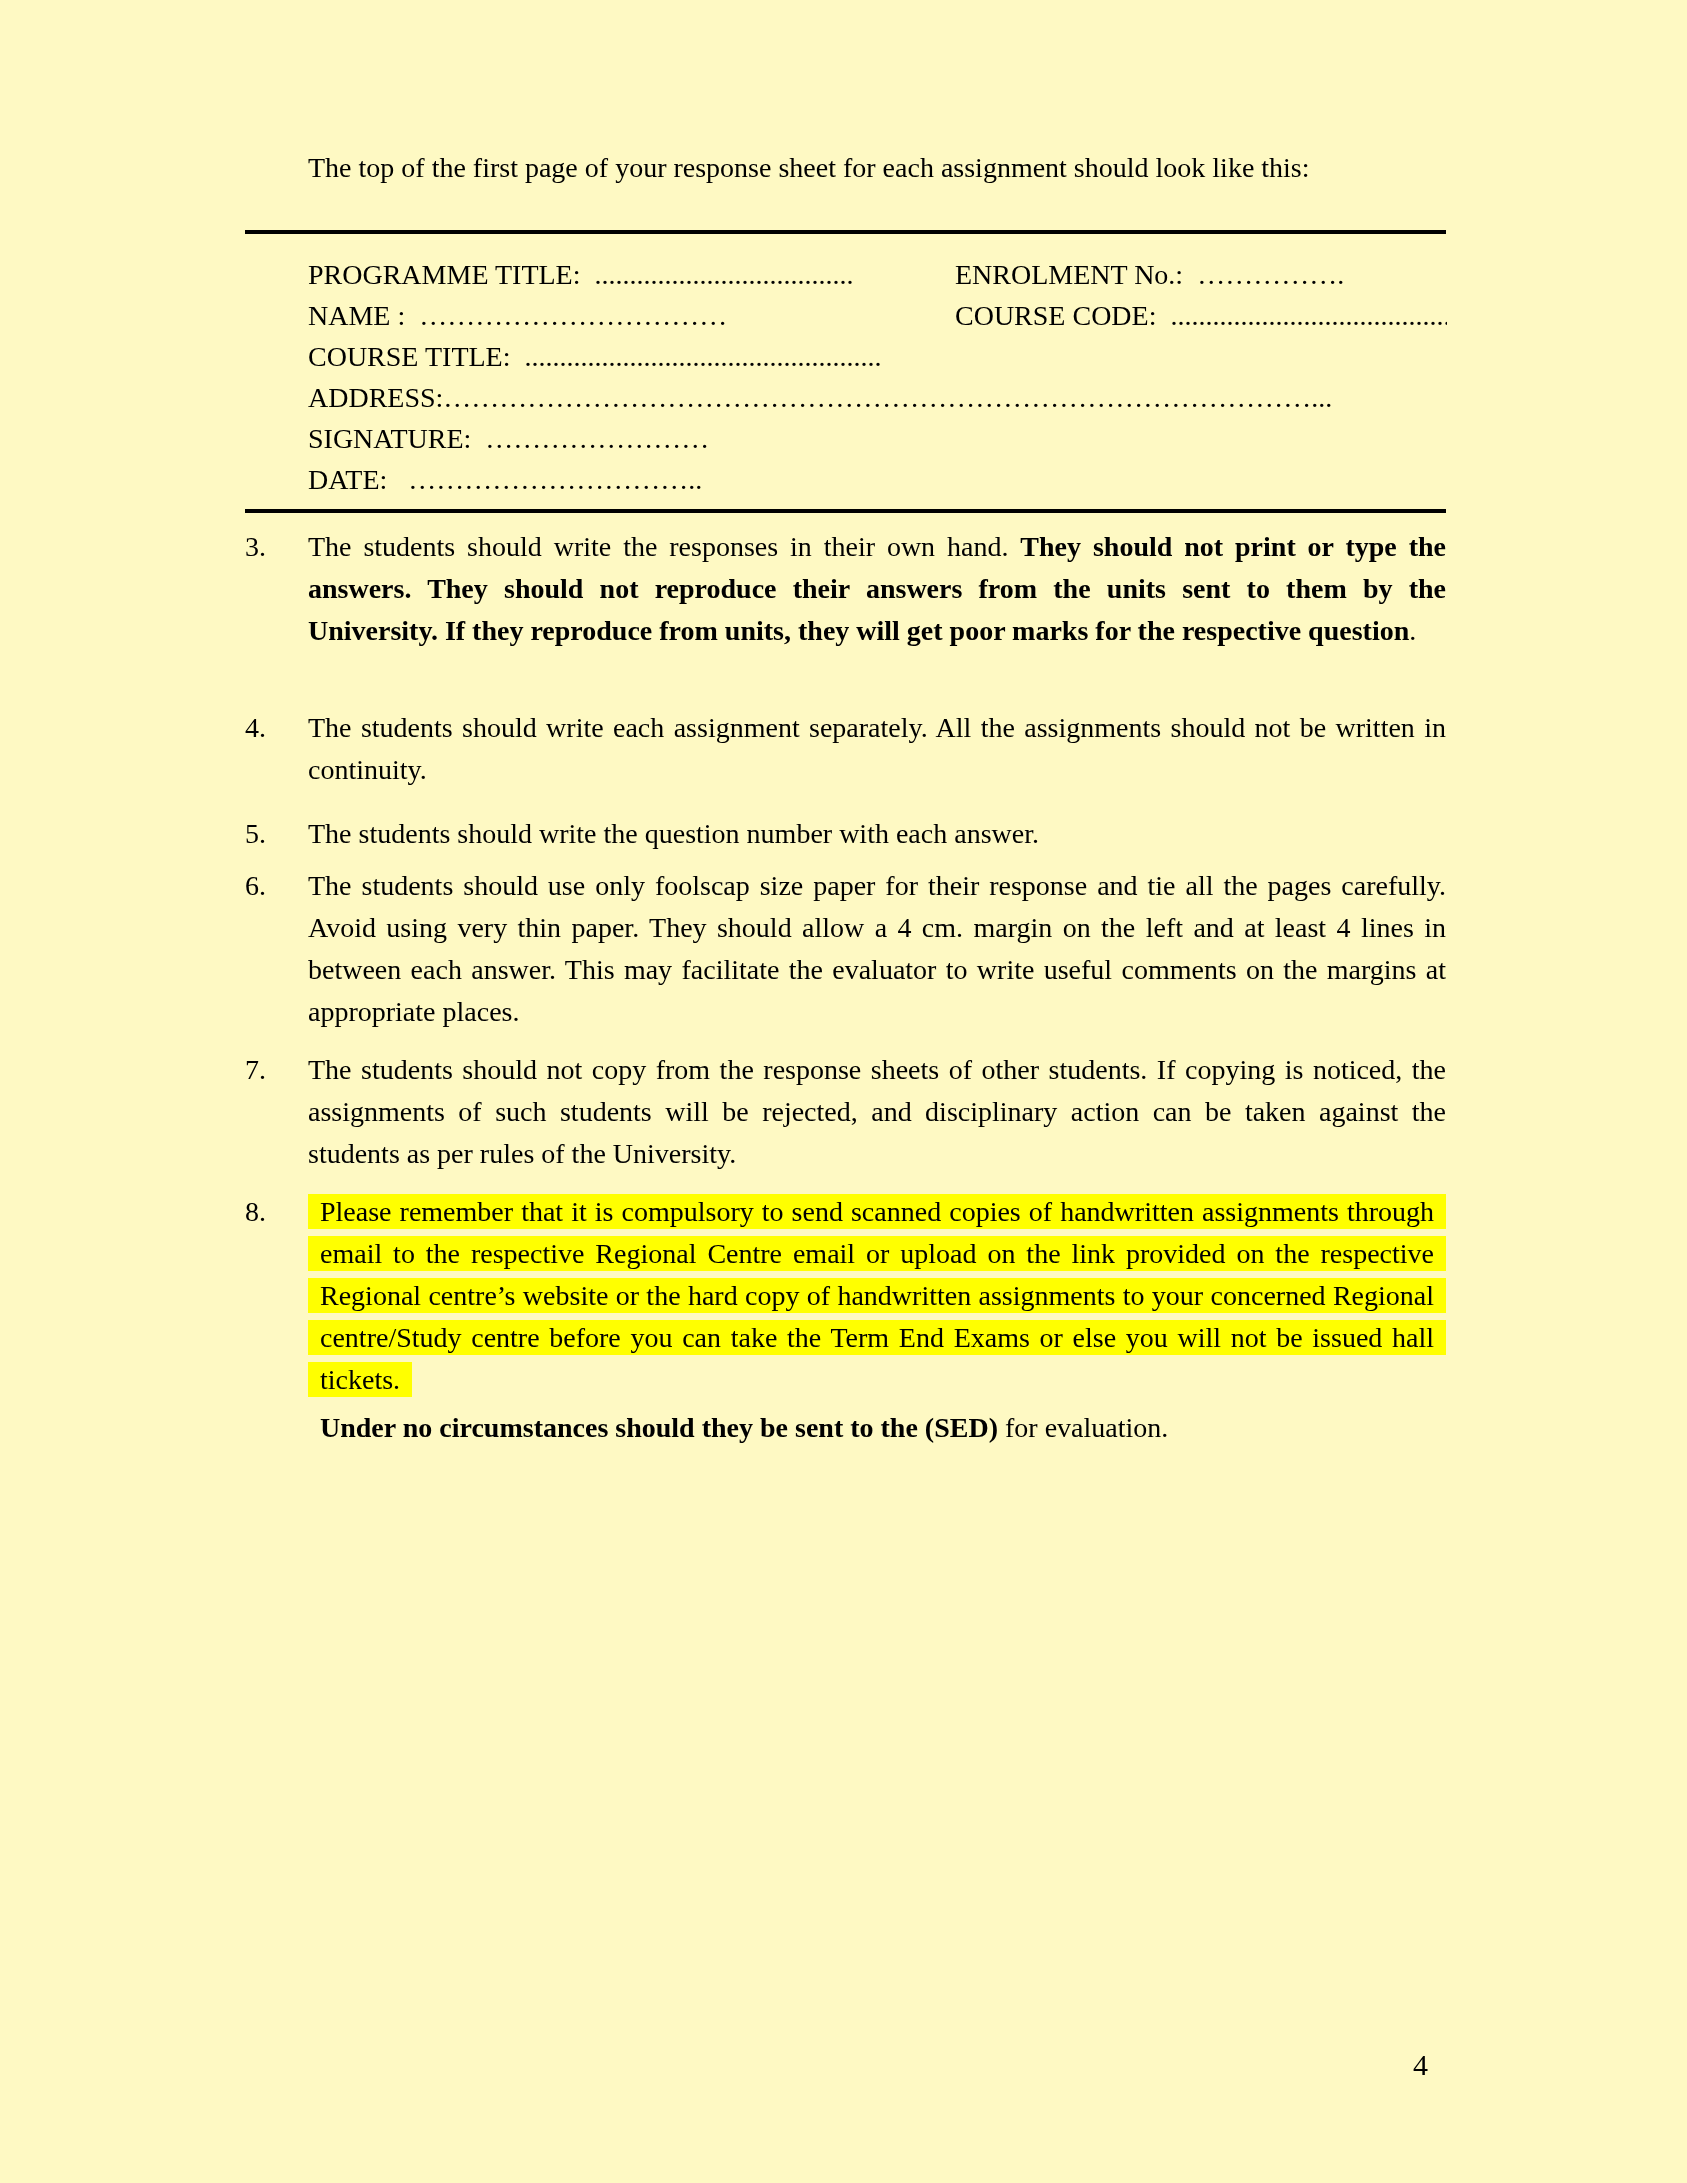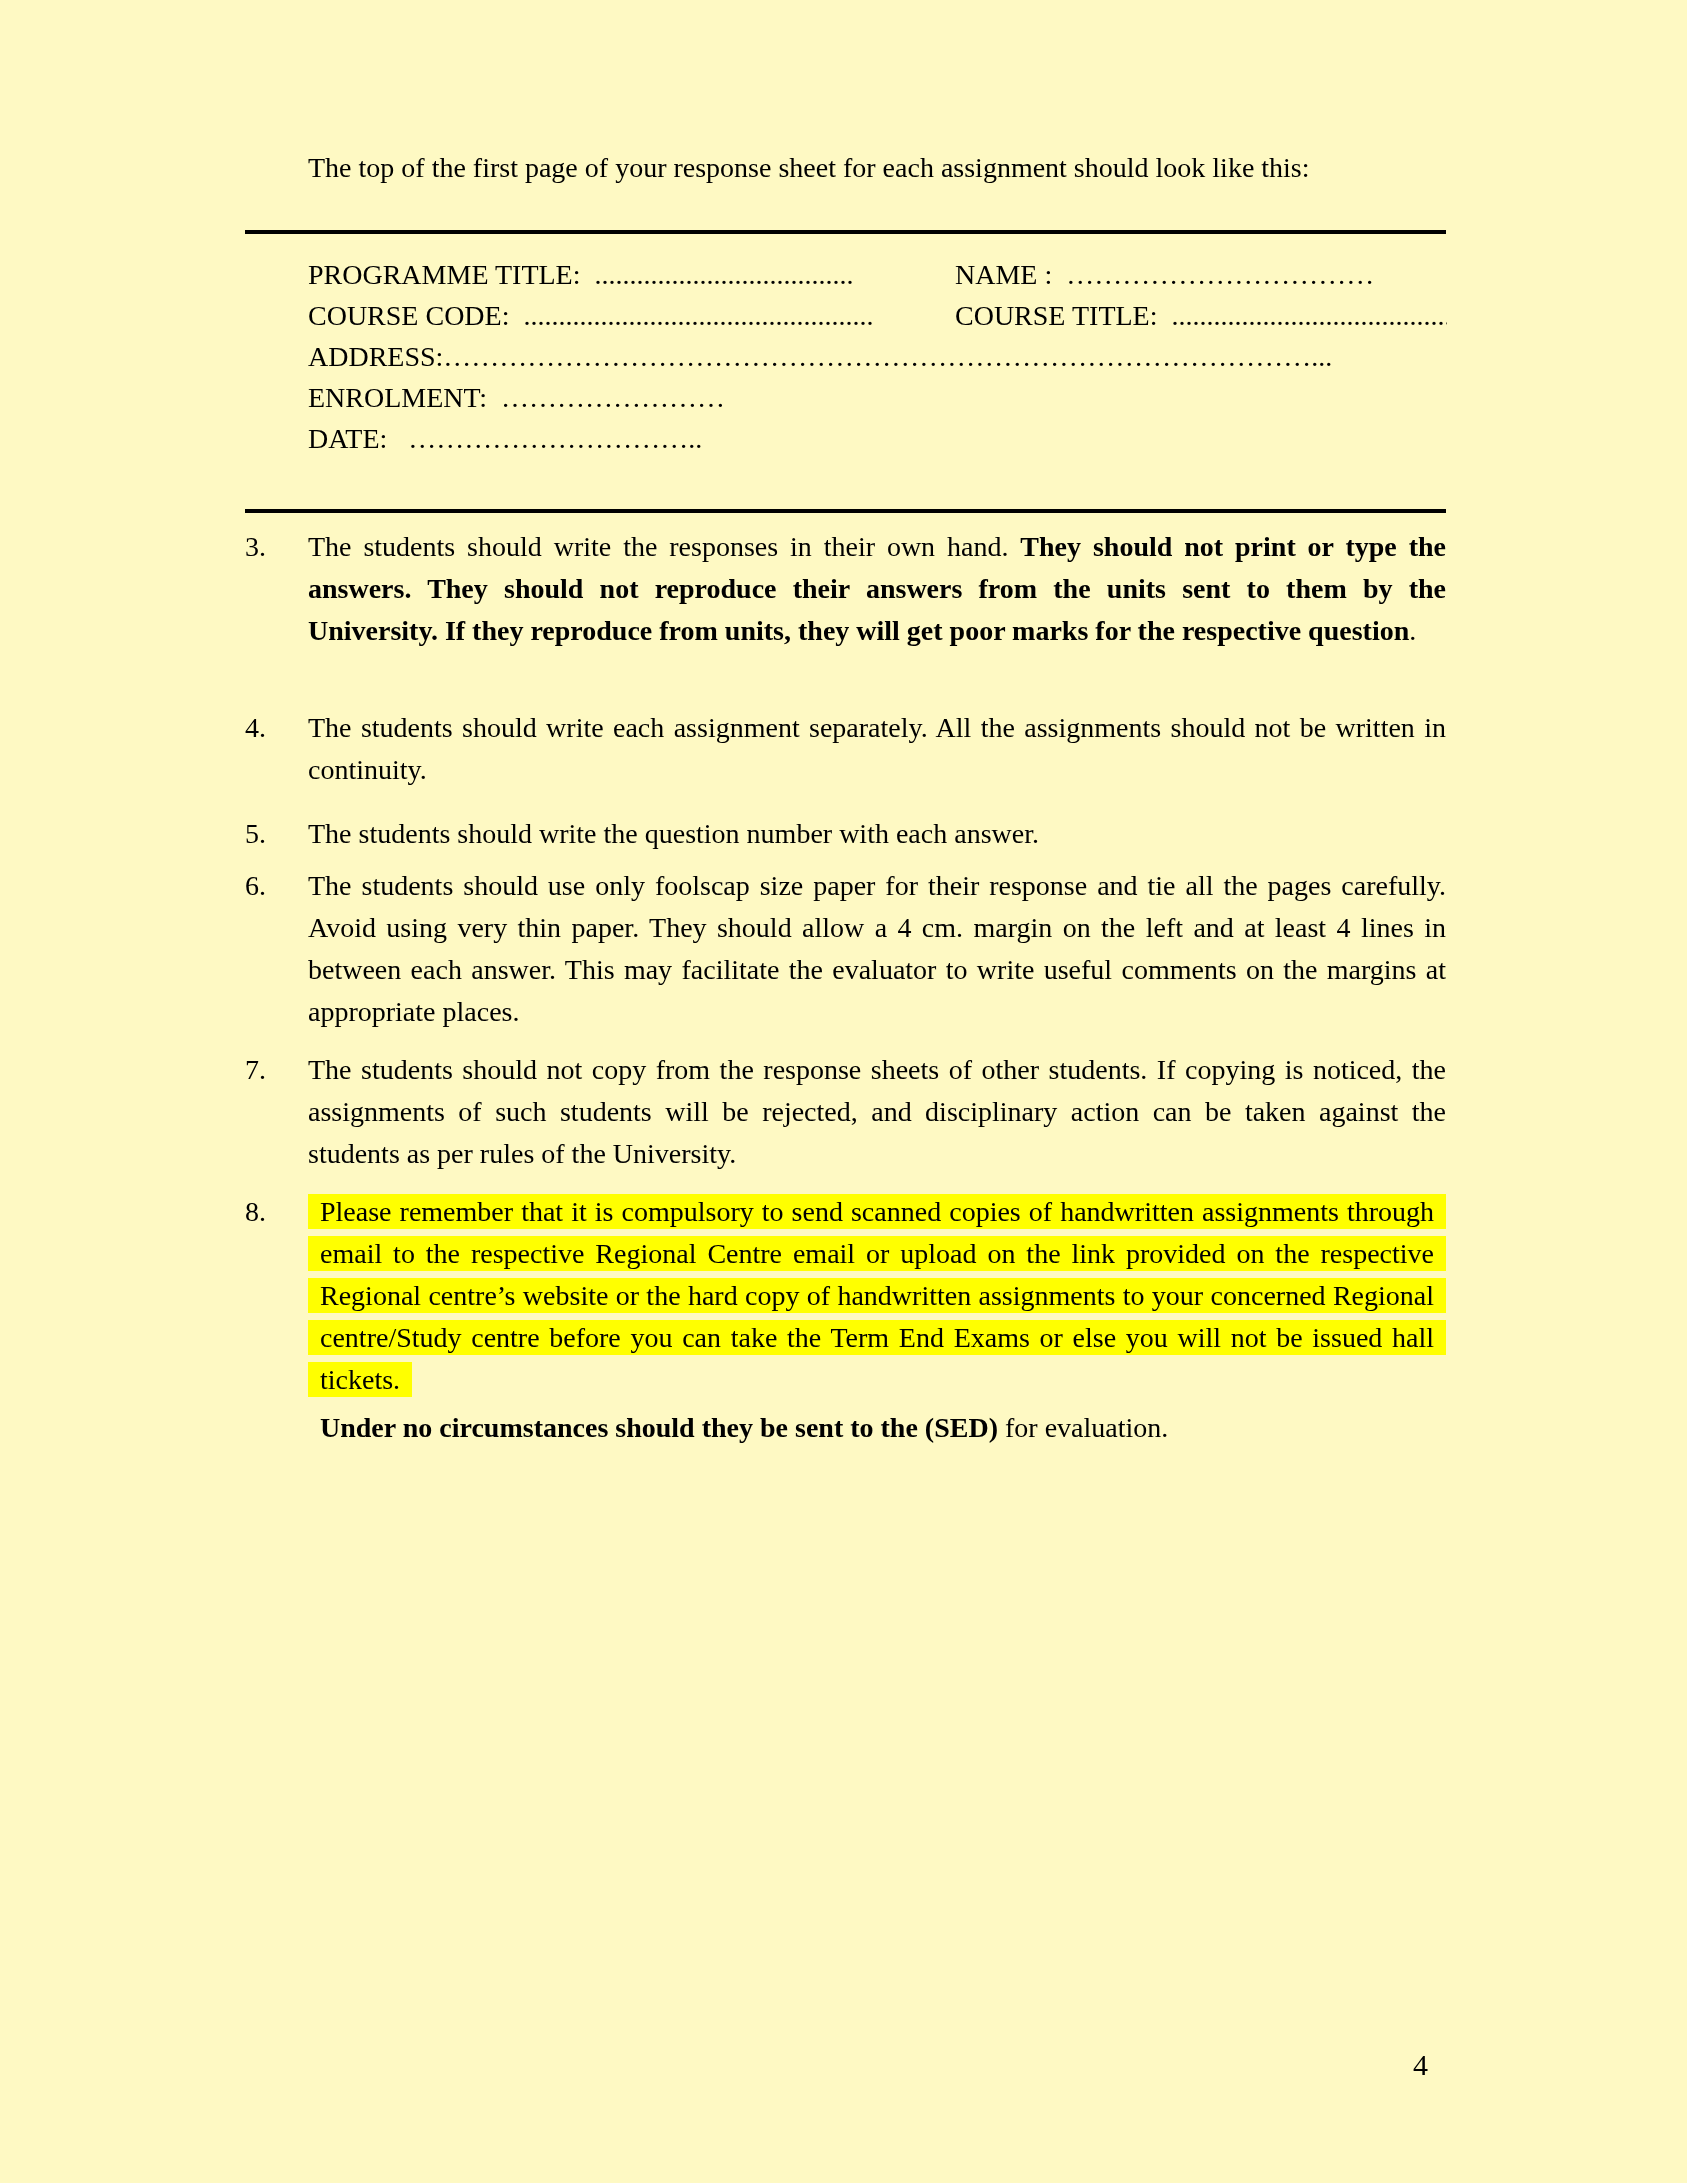--- a/index.html
+++ b/index.html
@@ -83,26 +83,27 @@
 </head>
 <body>
 
 <div class="page">
   <p class="intro">The top of the first page of your response sheet for each assignment should look like this:</p>
 
   <div class="rule rule-top"></div>
 
   <div class="form" id="form">
       <div class="form-cell">PROGRAMME TITLE:  .....................................</div>
+      <div class="form-cell">ENROLMENT No.:  …………….</div>
       <div class="form-cell">NAME :  ……………………………</div>
       <div class="form-cell">COURSE CODE:  ..................................................</div>
       <div class="form-cell">COURSE TITLE:  ...................................................</div>
       <div class="form-cell"></div>
       <div class="form-full">ADDRESS:…………………………………………………………………………………...</div>
-      <div class="form-full">ENROLMENT:  ……………………</div>
+      <div class="form-full">SIGNATURE:  ……………………</div>
       <div class="form-full">DATE:   …………………………..</div>
     </div>
 
   <div class="rule rule-bottom"></div>
 
   <div id="items">
       <div class="item">
         <span class="item-number">3.</span>
         <div class="item-body"><span>The students should write the responses in their own hand. </span><span class="bold">They should not print or type the answers.  They should not reproduce their answers from the units sent to them by the University.  If they reproduce from units, they will get poor marks for the respective question</span><span>.</span></div>
       </div>

